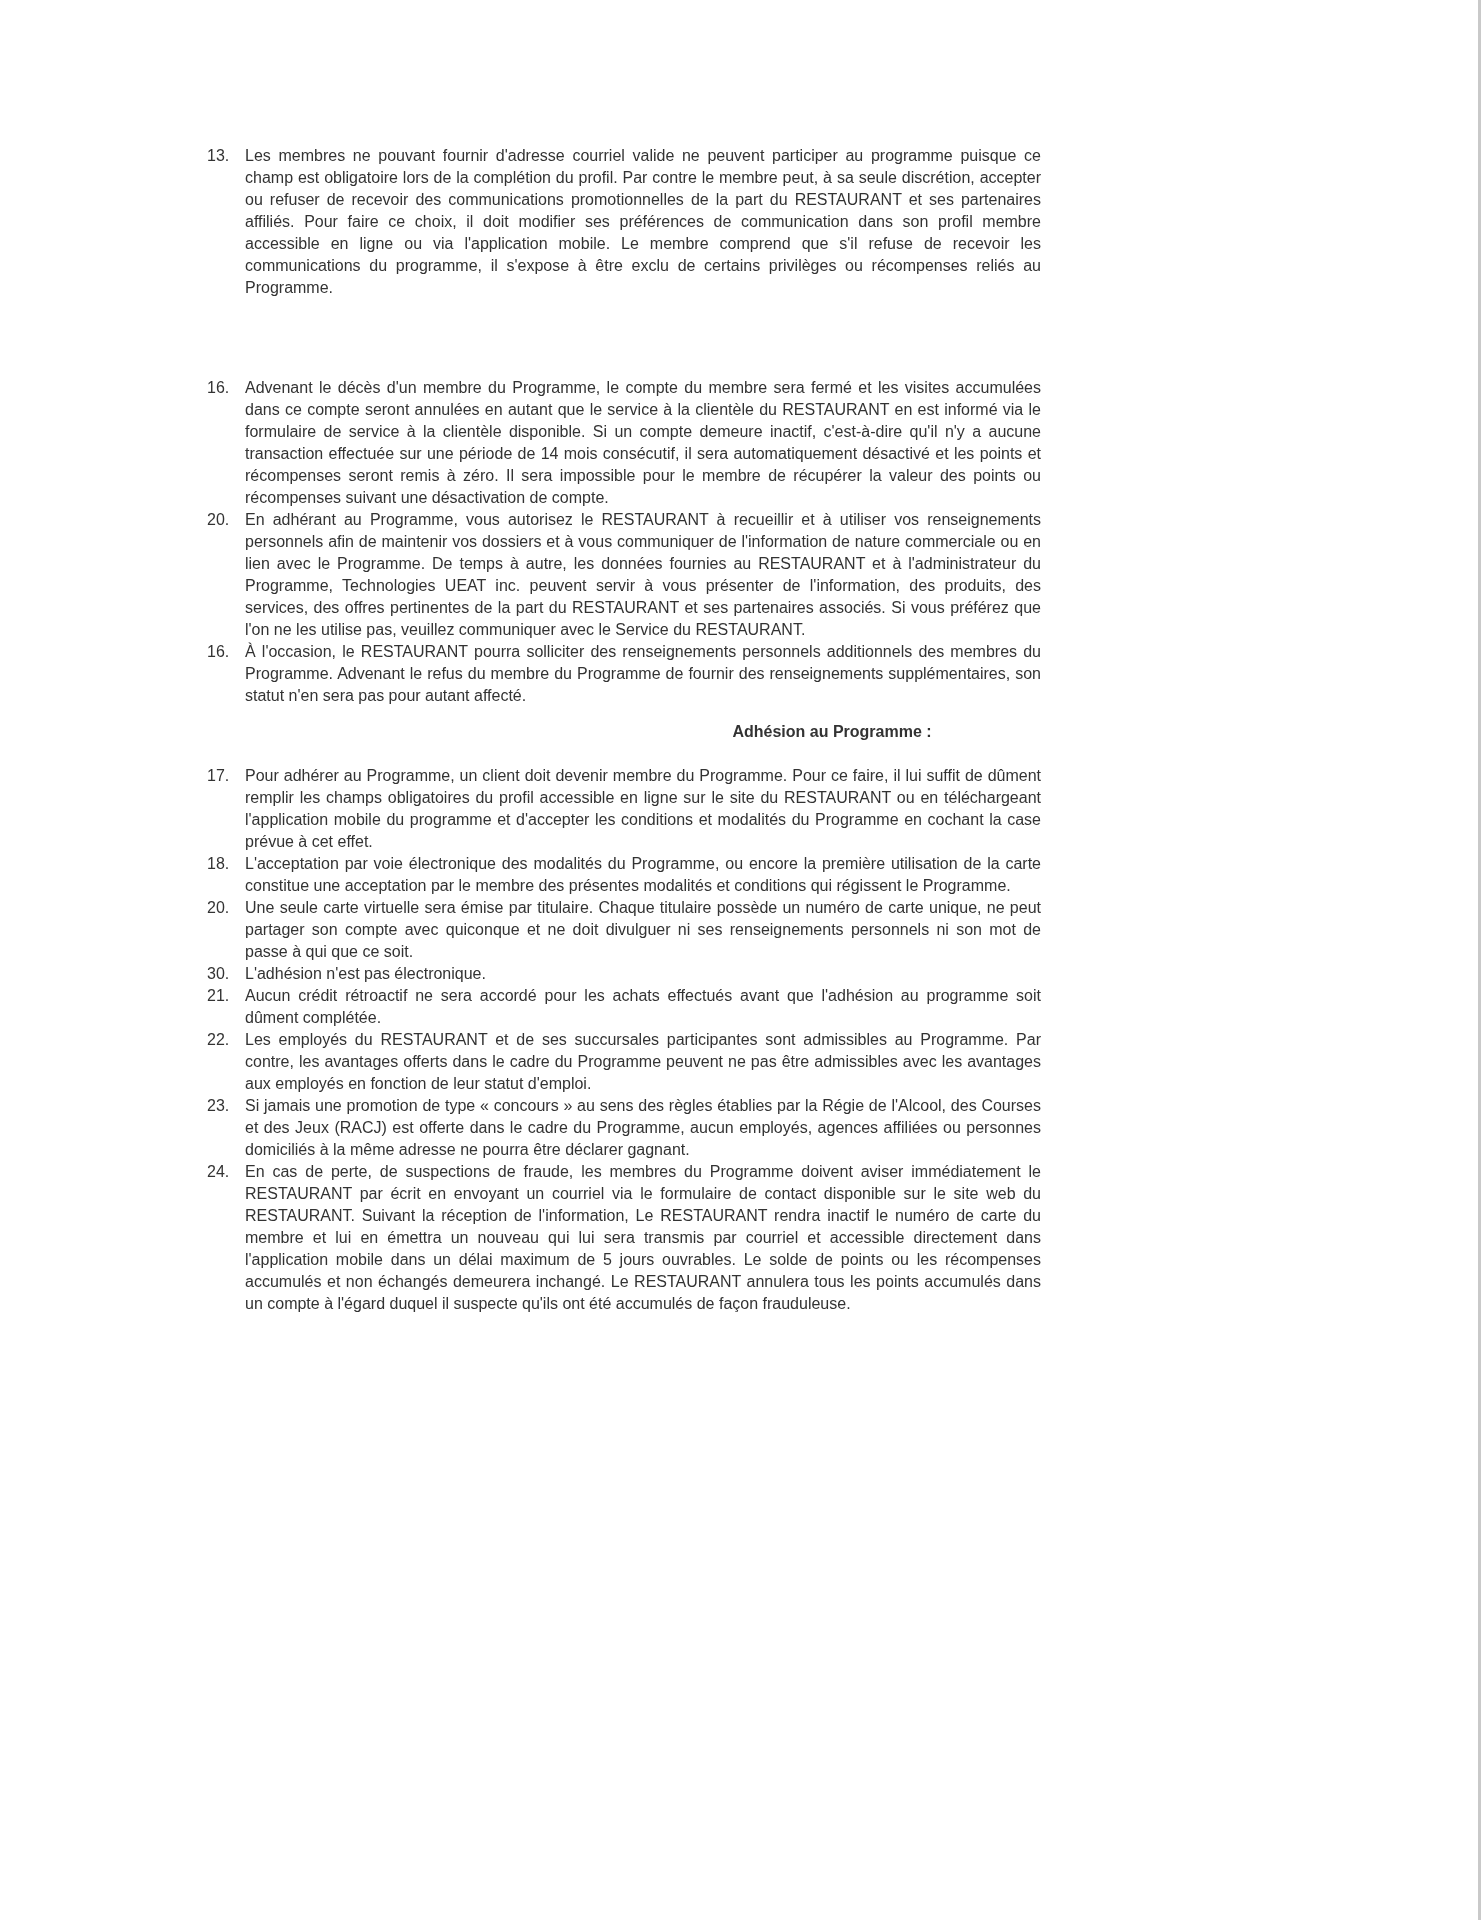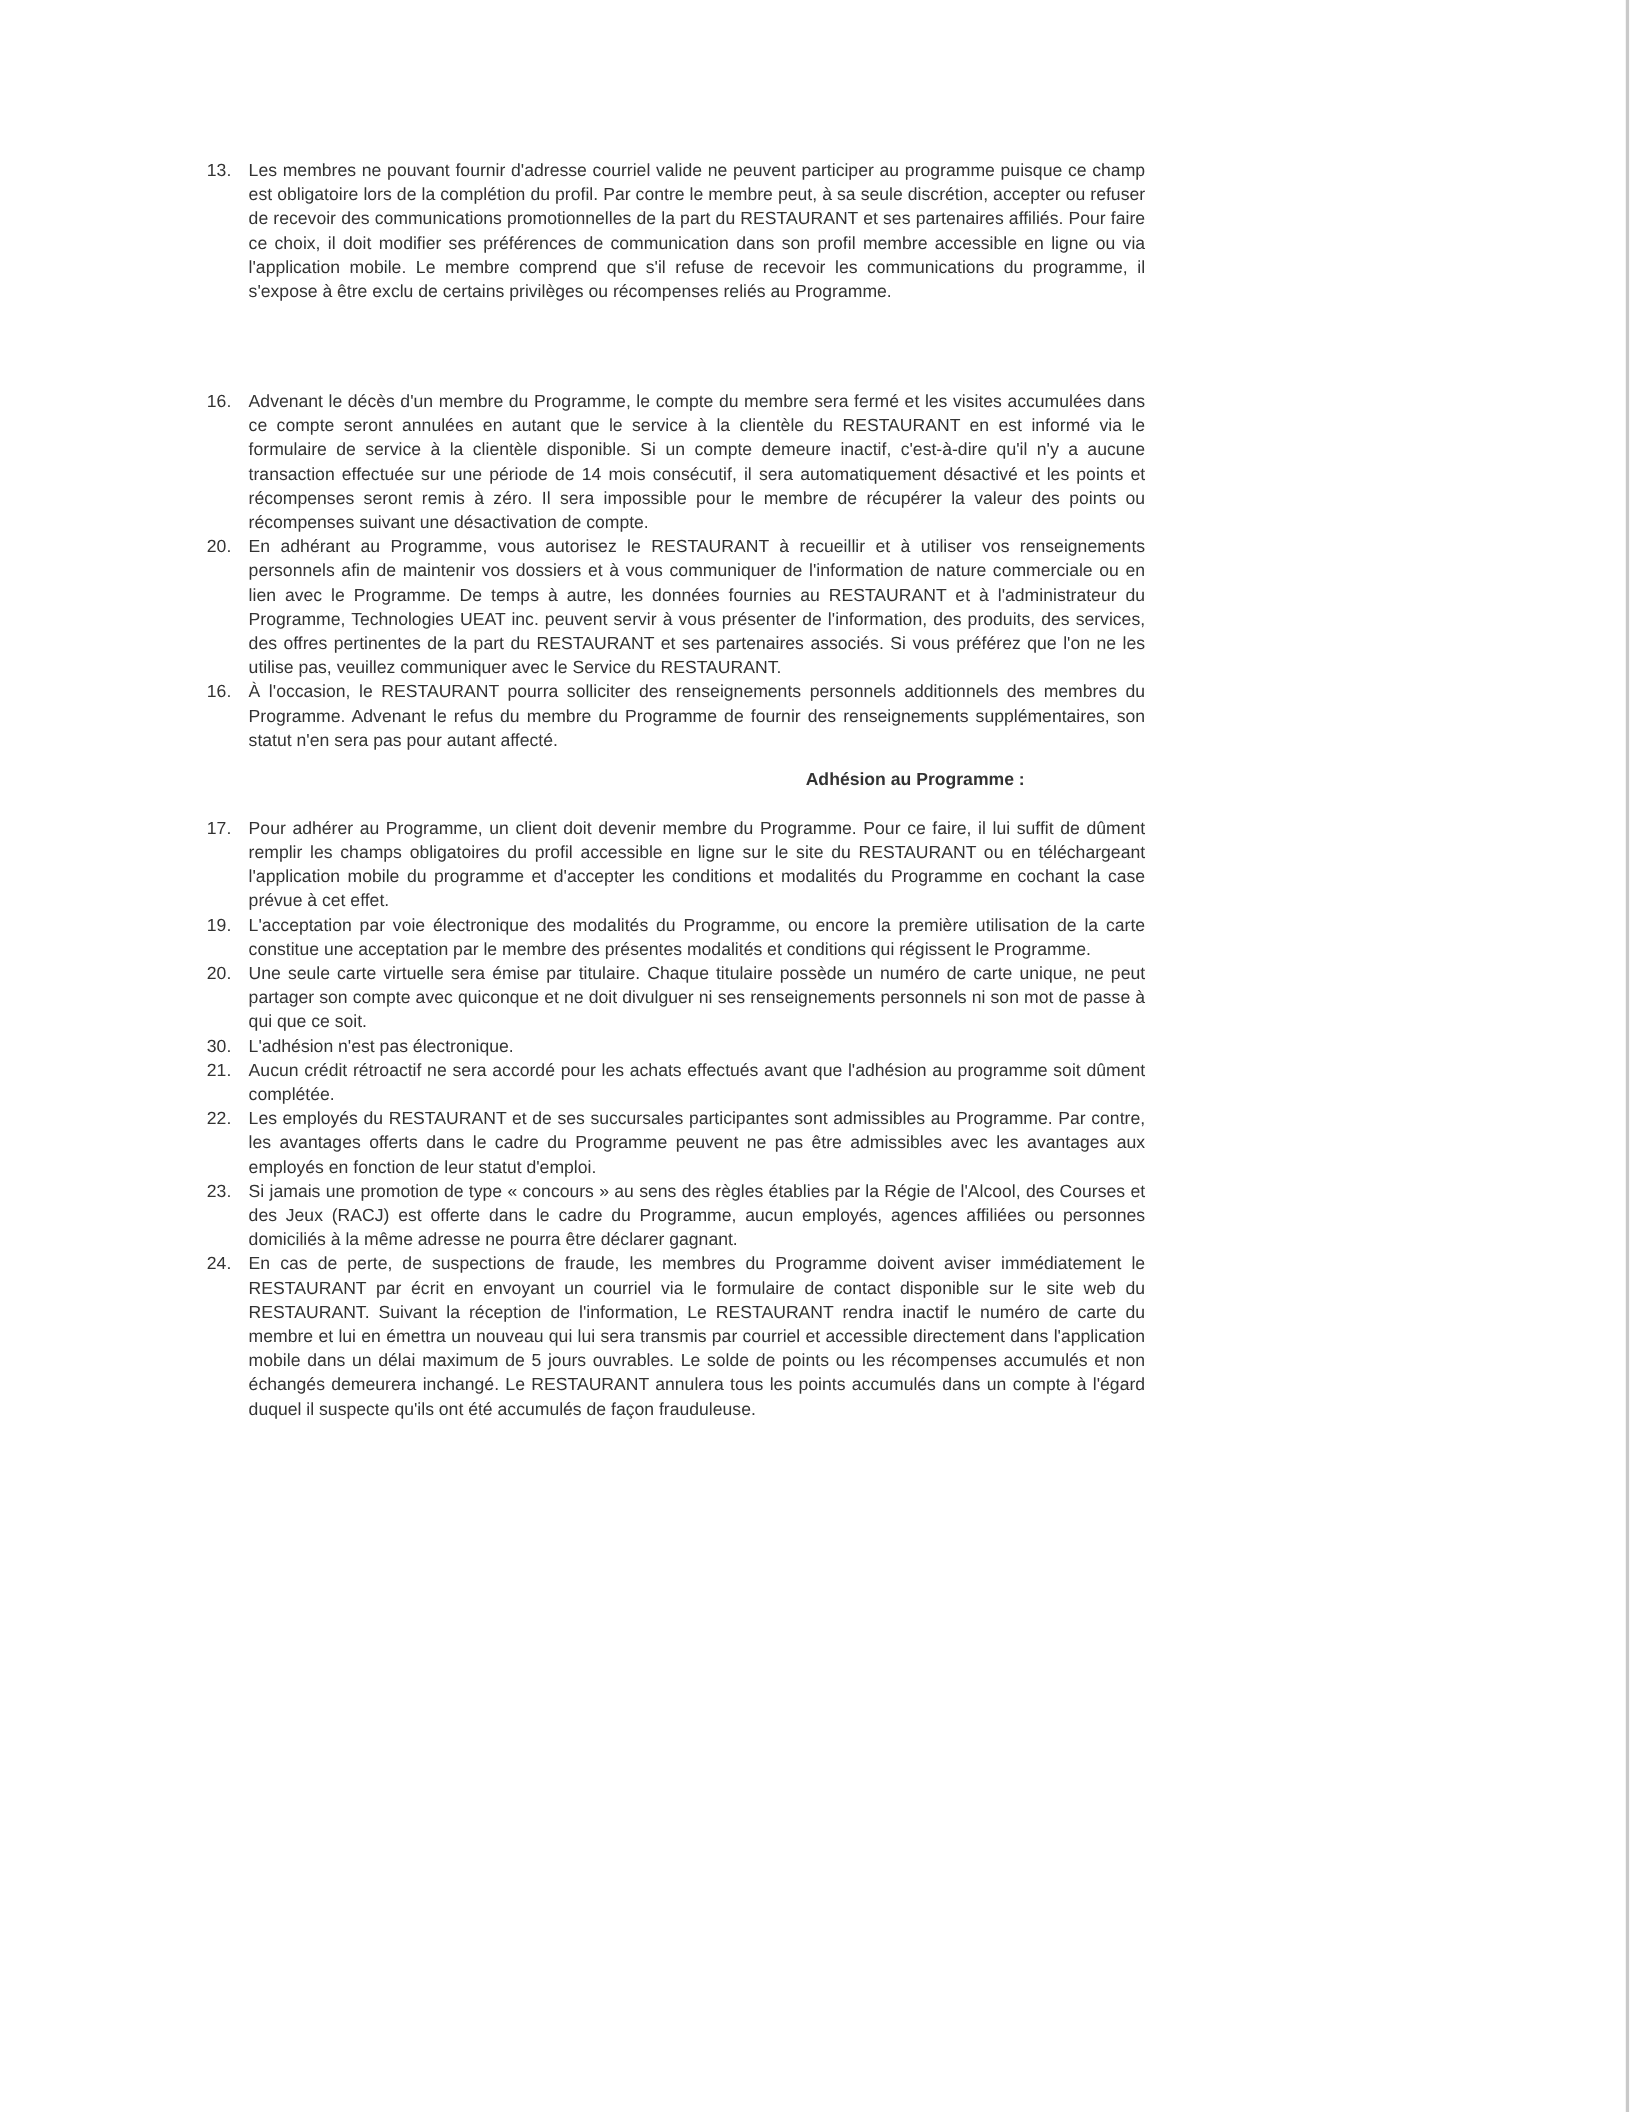--- a/index.html
+++ b/index.html
@@ -15,20 +15,21 @@
   }
   .page {
     padding: 145px 0 0 180px;
   }
   .doc-list { width: 861px; }
   .doc-item {
     display: flex;
     padding-left: 8px;
     font-size: 16px;
     line-height: 22px;
+    margin-left: 19px;
   }
   .doc-item .num {
     flex: 0 0 38px;
     text-align: left;
   }
   .doc-item .txt {
     flex: 1;
     text-align: justify;
     text-justify: inter-word;
   }
@@ -81,21 +82,21 @@
   <h2 class="heading">Adhésion au Programme :</h2>
 
   <div class="doc-list">
 
     <div class="doc-item">
       <span class="num">17.</span>
       <span class="txt">Pour adhérer au Programme, un client doit devenir membre du Programme. Pour ce faire, il lui suffit de dûment remplir les champs obligatoires du profil accessible en ligne sur le site du RESTAURANT ou en téléchargeant l'application mobile du programme et d'accepter les conditions et modalités du Programme en cochant la case prévue à cet effet.</span>
     </div>
 
     <div class="doc-item">
-      <span class="num">19.</span>
+      <span class="num">18.</span>
       <span class="txt">L'acceptation par voie électronique des modalités du Programme, ou encore la première utilisation de la carte constitue une acceptation par le membre des présentes modalités et conditions qui régissent le Programme.</span>
     </div>
 
     <div class="doc-item">
       <span class="num">20.</span>
       <span class="txt">Une seule carte virtuelle sera émise par titulaire. Chaque titulaire possède un numéro de carte unique, ne peut partager son compte avec quiconque et ne doit divulguer ni ses renseignements personnels ni son mot de passe à qui que ce soit.</span>
     </div>
 
     <div class="doc-item">
       <span class="num">30.</span>

